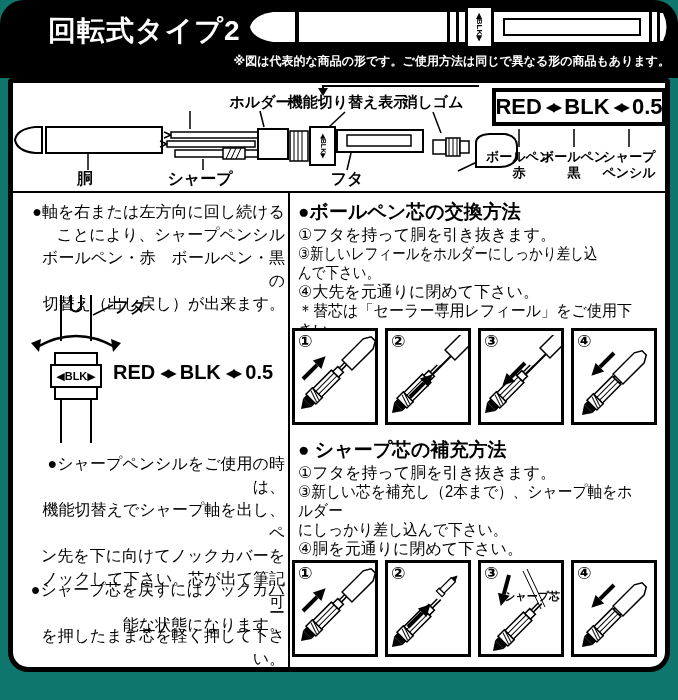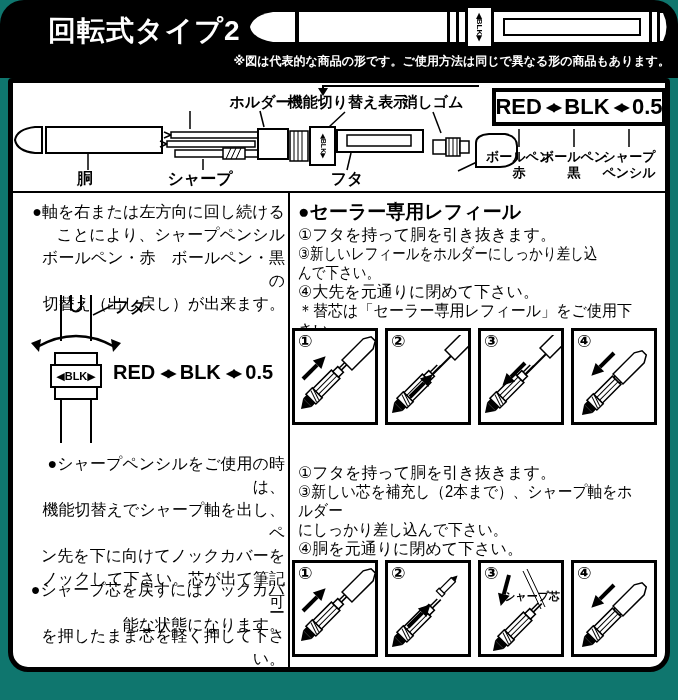--- a/index.html
+++ b/index.html
@@ -231,21 +231,21 @@
 ン先を下に向けてノックカバーを
 ノックして下さい。芯が出て筆記可
 能な状態になります。</div>
         <div class="para" style="top:385px">●シャープ芯を戻すにはノックカバー
 を押したまま芯を軽く押して下さ
 い。</div>
       </div>
 
       <div class="rightcol">
 
-        <div class="heading" style="top:6px">●セーラー専用レフィール</div>
+        <div class="heading" style="top:6px">●ボールペン芯の交換方法</div>
         <div class="steps" style="top:32px">
           <div class="step">①フタを持って胴を引き抜きます。</div>
           <div class="step cond84">③新しいレフィールをホルダーにしっかり差し込んで下さい。</div>
           <div class="step">④大先を元通りに閉めて下さい。</div>
           <div class="step cond94">＊替芯は「セーラー専用レフィール」をご使用下さい。</div>
         </div>
 
         <div class="boxrow" style="top:135px">
           <div class="stepbox">
             <svg class="sb-art" width="80" height="90" viewBox="0 0 80 90">
@@ -276,20 +276,21 @@
           <div class="stepbox">
             <svg class="sb-art" width="80" height="90" viewBox="0 0 80 90">
               <use href="#sb-pen" transform="translate(8,80) rotate(-45)"></use>
               <use href="#sb-barrel" transform="translate(44,44) rotate(-45)"></use>
               <use href="#sb-arrow" transform="translate(40,18) rotate(135)"></use>
             </svg>
             <span class="stepnum">④</span>
           </div>
         </div>
 
+        <div class="heading" style="top:244px">● シャープ芯の補充方法</div>
         <div class="steps" style="top:270px">
           <div class="step">①フタを持って胴を引き抜きます。</div>
           <div class="step cond92">③新しい芯を補充し（2本まで）、シャープ軸をホルダー
 にしっかり差し込んで下さい。</div>
           <div class="step">④胴を元通りに閉めて下さい。</div>
         </div>
 
         <div class="boxrow" style="top:367px">
           <div class="stepbox">
             <svg class="sb-art" width="80" height="90" viewBox="0 0 80 90">

